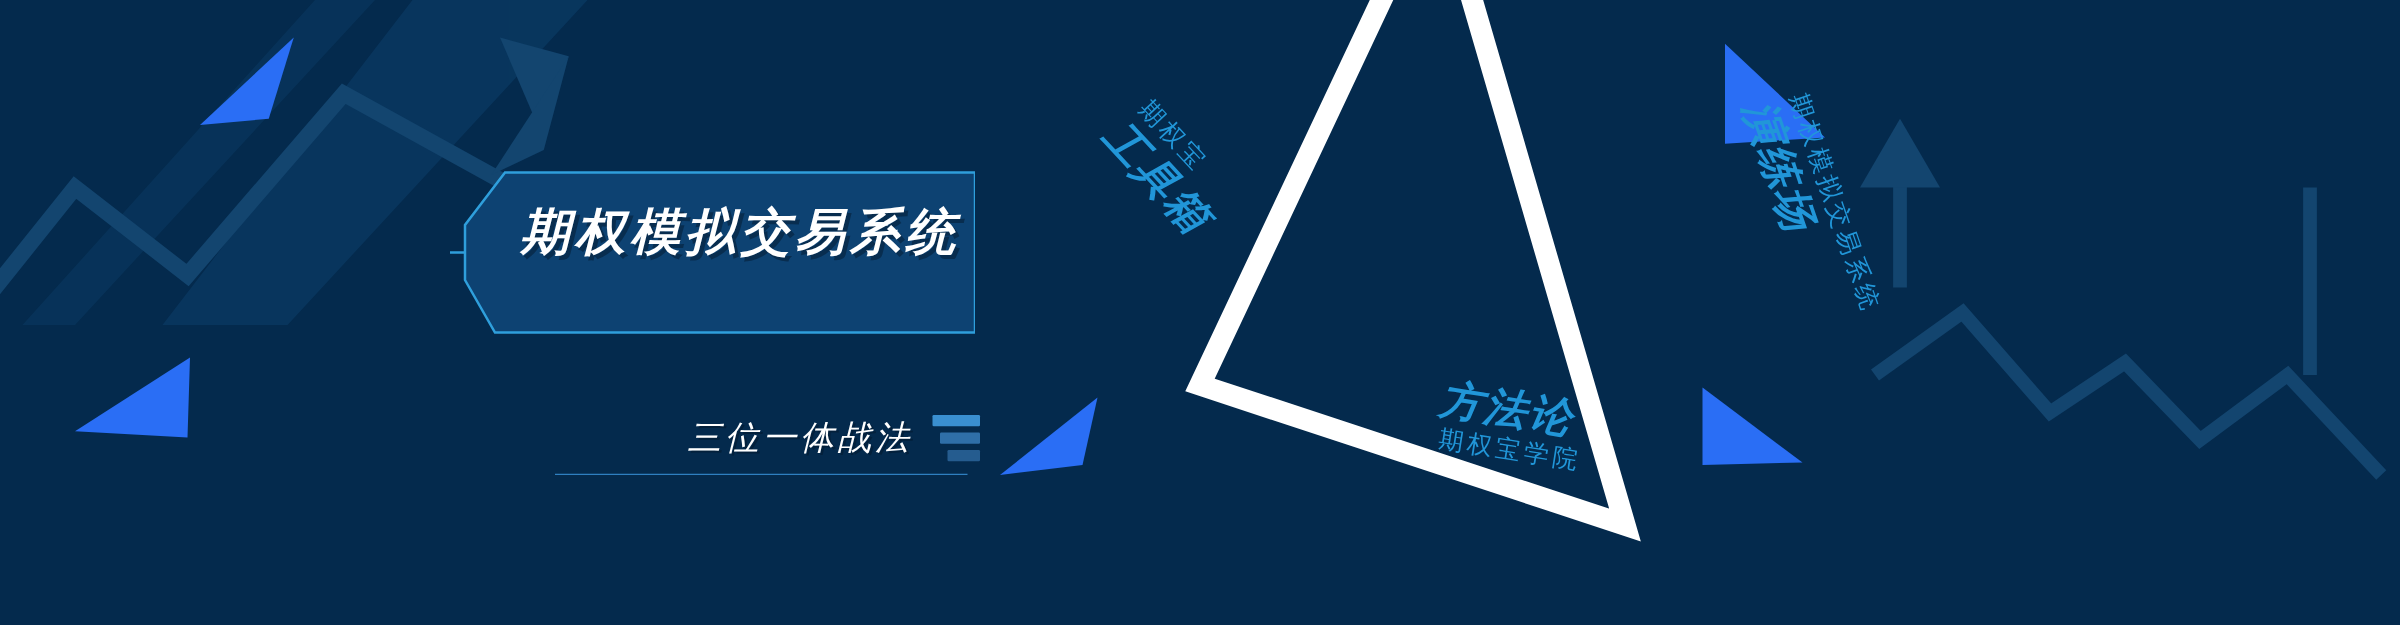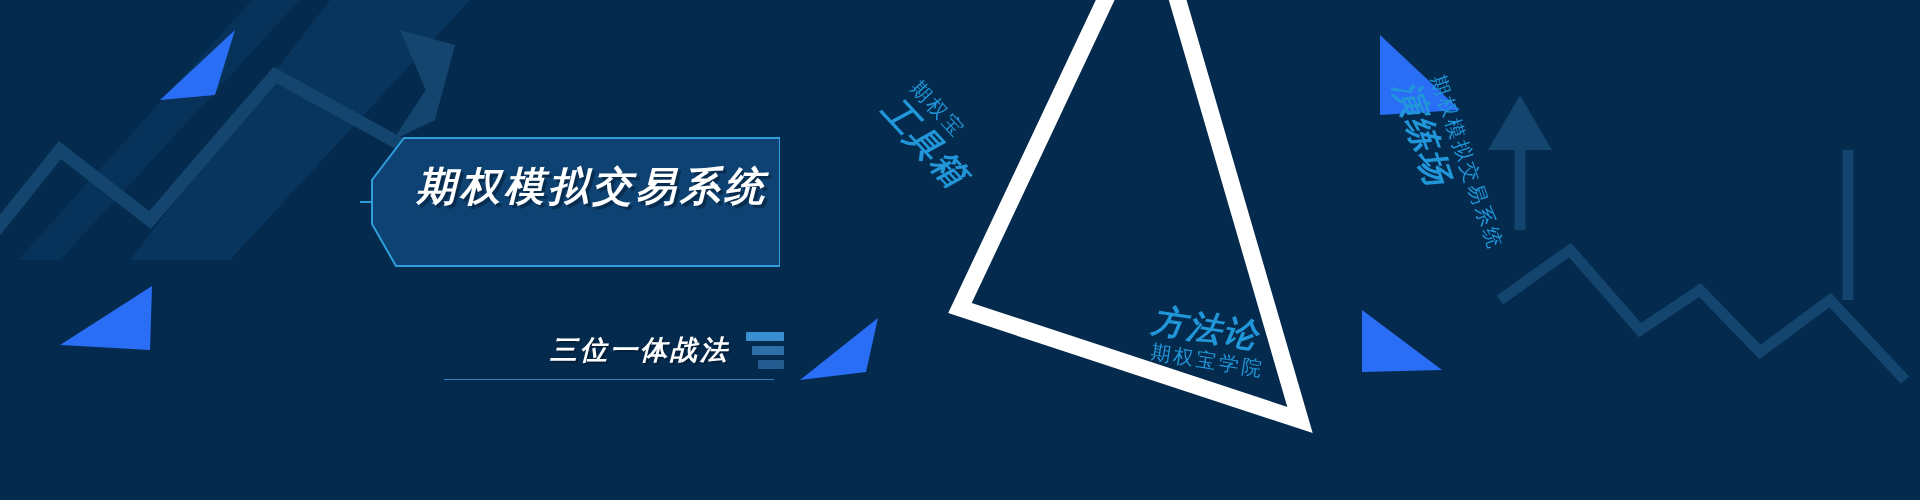--- a/index.html
+++ b/index.html
@@ -23,21 +23,21 @@
     color:#ffffff;font-size:40px;font-weight:bold;font-style:italic;
     letter-spacing:4px;line-height:60px;white-space:nowrap;
     text-shadow:3px 3px 0 rgba(2,20,38,.45);
   }
 
   .subtitle-row{
     position:absolute;left:444px;top:322px;width:340px;height:56px;
     display:flex;align-items:center;justify-content:flex-end;gap:16px;
   }
   .subtitle{
-    color:#ffffff;font-size:27px;font-weight:bold;font-style:italic;
+    color:#ffffff;font-size:27px;font-weight:normal;font-style:italic;
     letter-spacing:3px;white-space:nowrap;
     text-shadow:2px 2px 0 rgba(2,20,38,.45);
   }
   .bars{display:flex;flex-direction:column;align-items:flex-end;gap:5px;}
   .bars i{display:block;height:9px;border-radius:1px;}
   .bars i:nth-child(1){width:38px;background:#3a8fd0;}
   .bars i:nth-child(2){width:32px;background:#2f6fa8;}
   .bars i:nth-child(3){width:26px;background:#255c8f;}
   .rule{position:absolute;left:444px;top:379px;width:330px;height:1px;background:#2f7fc0;}
 

